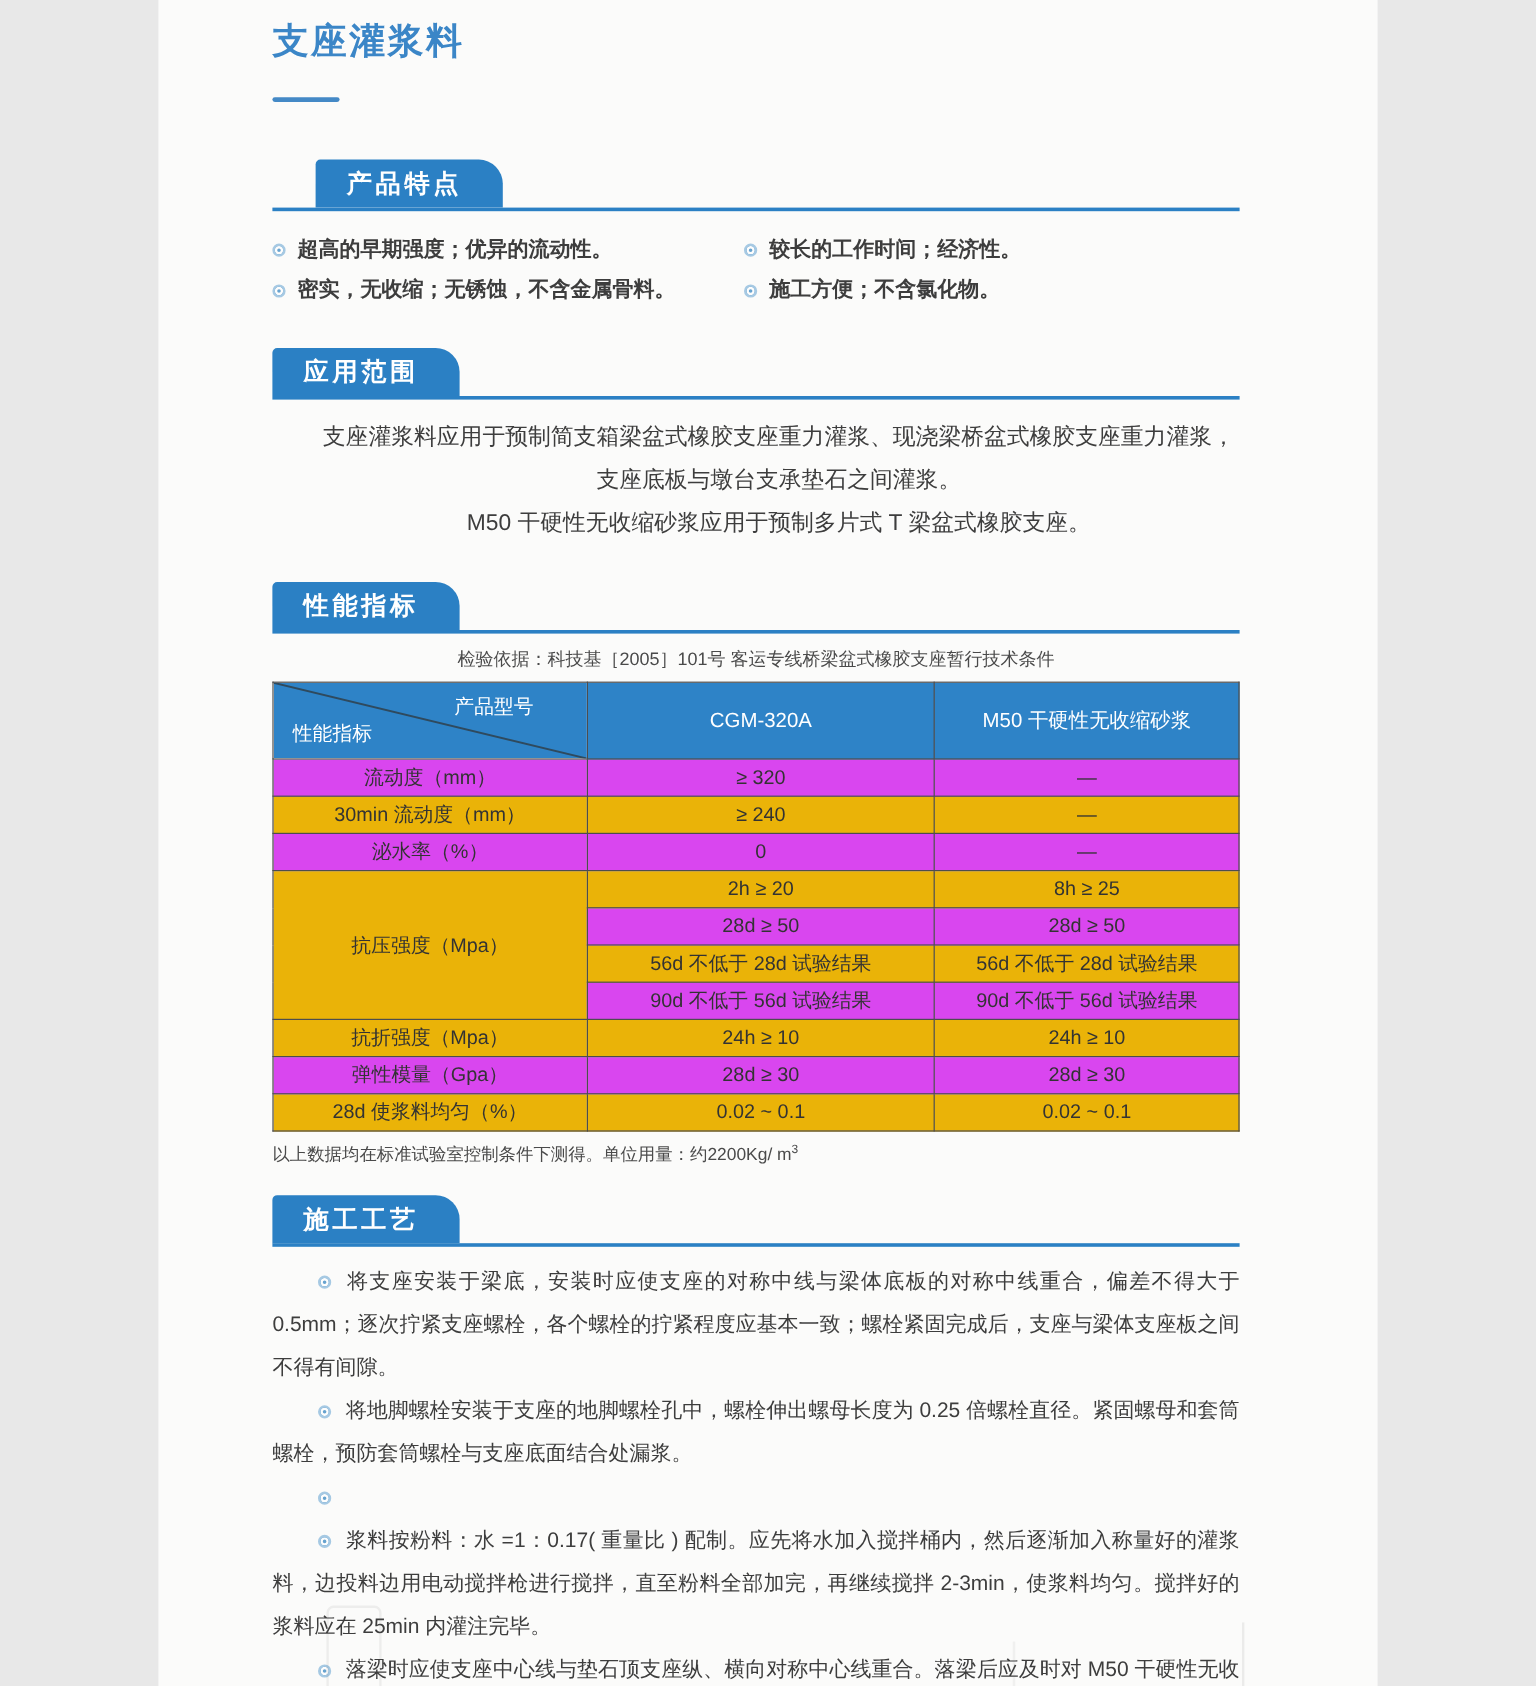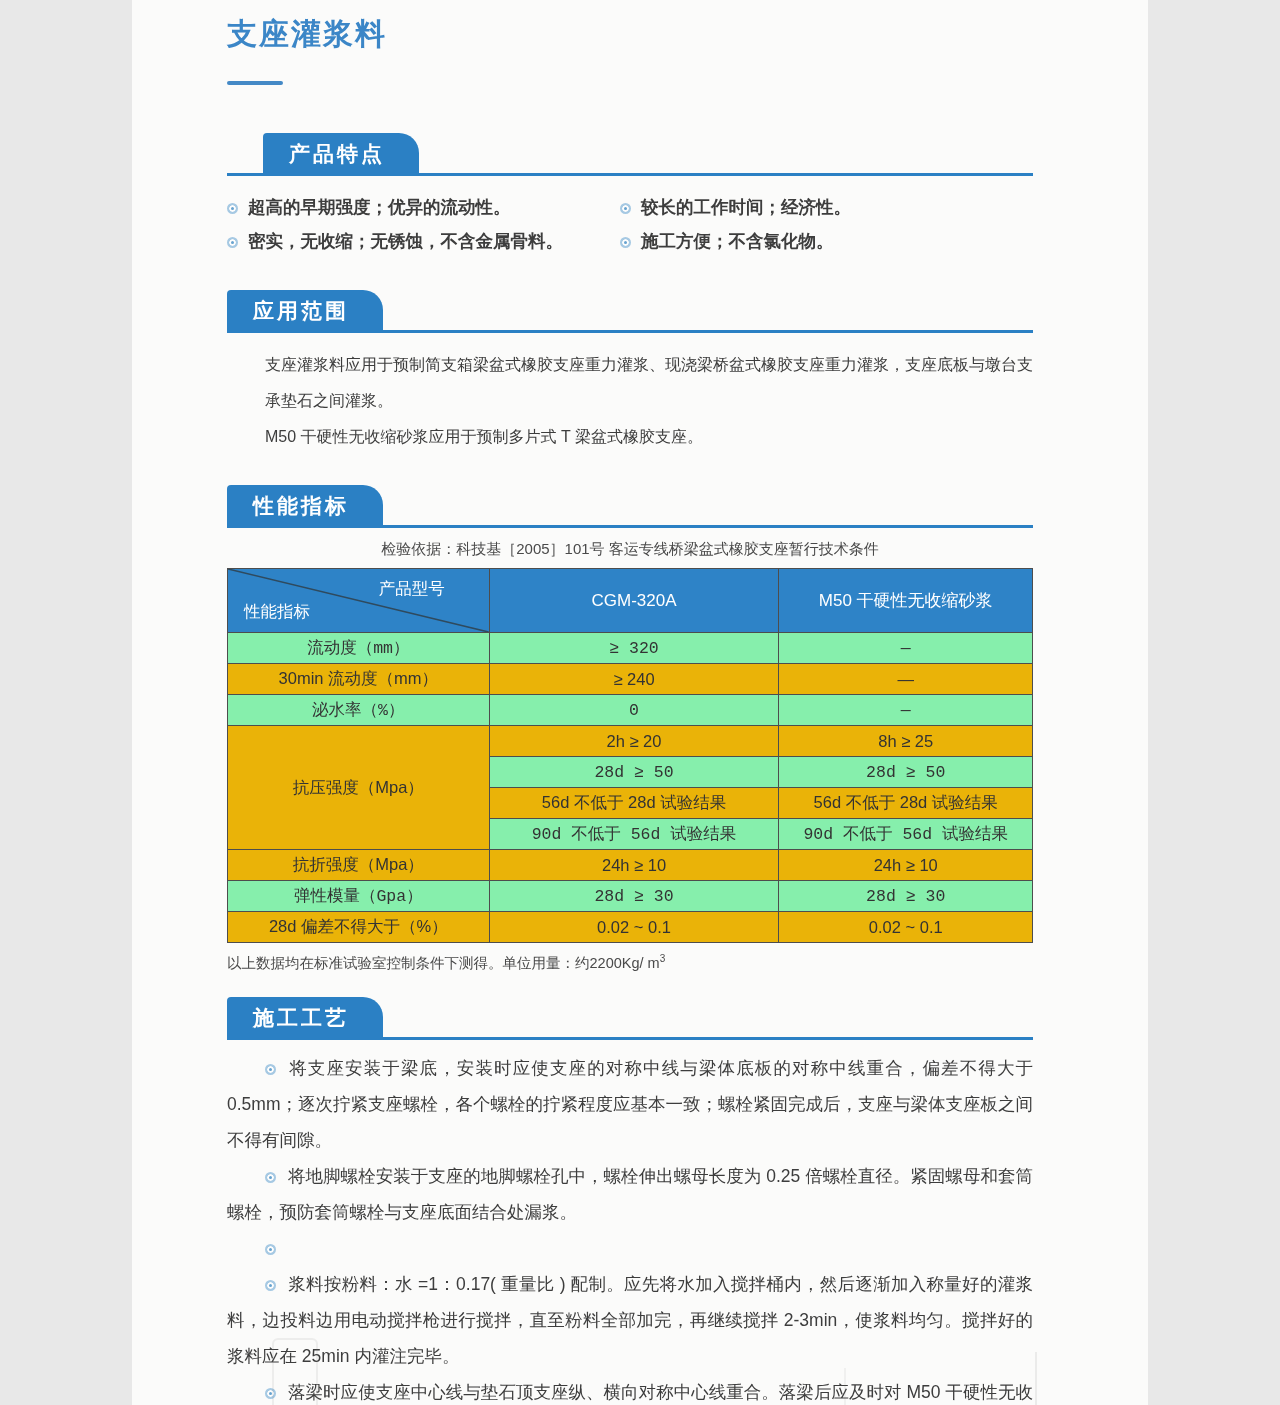--- a/index.html
+++ b/index.html
@@ -36,33 +36,33 @@
     background:#67a3cf; vertical-align:-1px; margin-right:10px;
   }
   .feat-grid {
     margin-top:14px; display:grid;
     grid-template-columns: 393px 1fr; grid-auto-rows:34px;
     font-size:17.5px; align-items:center;font-weight:bold;
   }
   .bullet-line { font-size:17.5px; }
 
   
-  .app-text { margin-top:14px; padding-left:38px; font-size:16px; line-height:36px; }
+  .app-text { margin-top:14px; padding-left:38px; font-size:19px; line-height:36px;text-align:center; }
 
   
   .basis { margin-top:12px; text-align:center; font-size:15px; color:#4a4a4a; }
   table.spec {
     margin-top:9px; width:100%; border-collapse:collapse;
     font-size:16.5px; color:#333; table-layout:fixed;
   }
   table.spec th, table.spec td {
     border:1px solid #4d4d4d; text-align:center; vertical-align:middle;
     height:31px; padding:0 4px; background:#eab308;
   }
-  table.spec .g td, table.spec td.g { background:#86efac;font-family:Liberation Mono, monospace; }
+  table.spec .g td, table.spec td.g { background:#d946ef; }
   table.spec thead th { background:#2e83c7; color:#fff; font-weight:400; height:64px; font-size:17px; }
   .corner-cell { position:relative; padding:0; }
   .corner-cell svg { position:absolute; inset:0; width:100%; height:100%; display:block; }
   .corner-top { position:absolute; top:9px; right:44px; font-size:16.5px; }
   .corner-bottom { position:absolute; bottom:9px; left:16px; font-size:16.5px; }
   .footnote { margin-top:10px; font-size:14.5px; color:#4a4a4a; }
   .footnote sup { font-size:10px; }
 
   
   .con-body { margin-top:10px; font-size:17.5px; line-height:36px; text-align:justify; }
@@ -165,21 +165,21 @@
           <td>抗折强度（Mpa）</td>
           <td>24h ≥ 10</td>
           <td>24h ≥ 10</td>
         </tr>
         <tr class="g">
           <td>弹性模量（Gpa）</td>
           <td>28d ≥ 30</td>
           <td>28d ≥ 30</td>
         </tr>
         <tr>
-          <td>28d 偏差不得大于（%）</td>
+          <td>28d 使浆料均匀（%）</td>
           <td>0.02 ~ 0.1</td>
           <td>0.02 ~ 0.1</td>
         </tr>
       </tbody>
     </table>
     <div class="footnote"><span>以上数据均在标准试验室控制条件下测得。单位用量：约2200Kg/ m</span><sup>3</sup></div>
 
     <div class="section-head mt-con">
       <span class="tab">施工工艺</span>
     </div>

